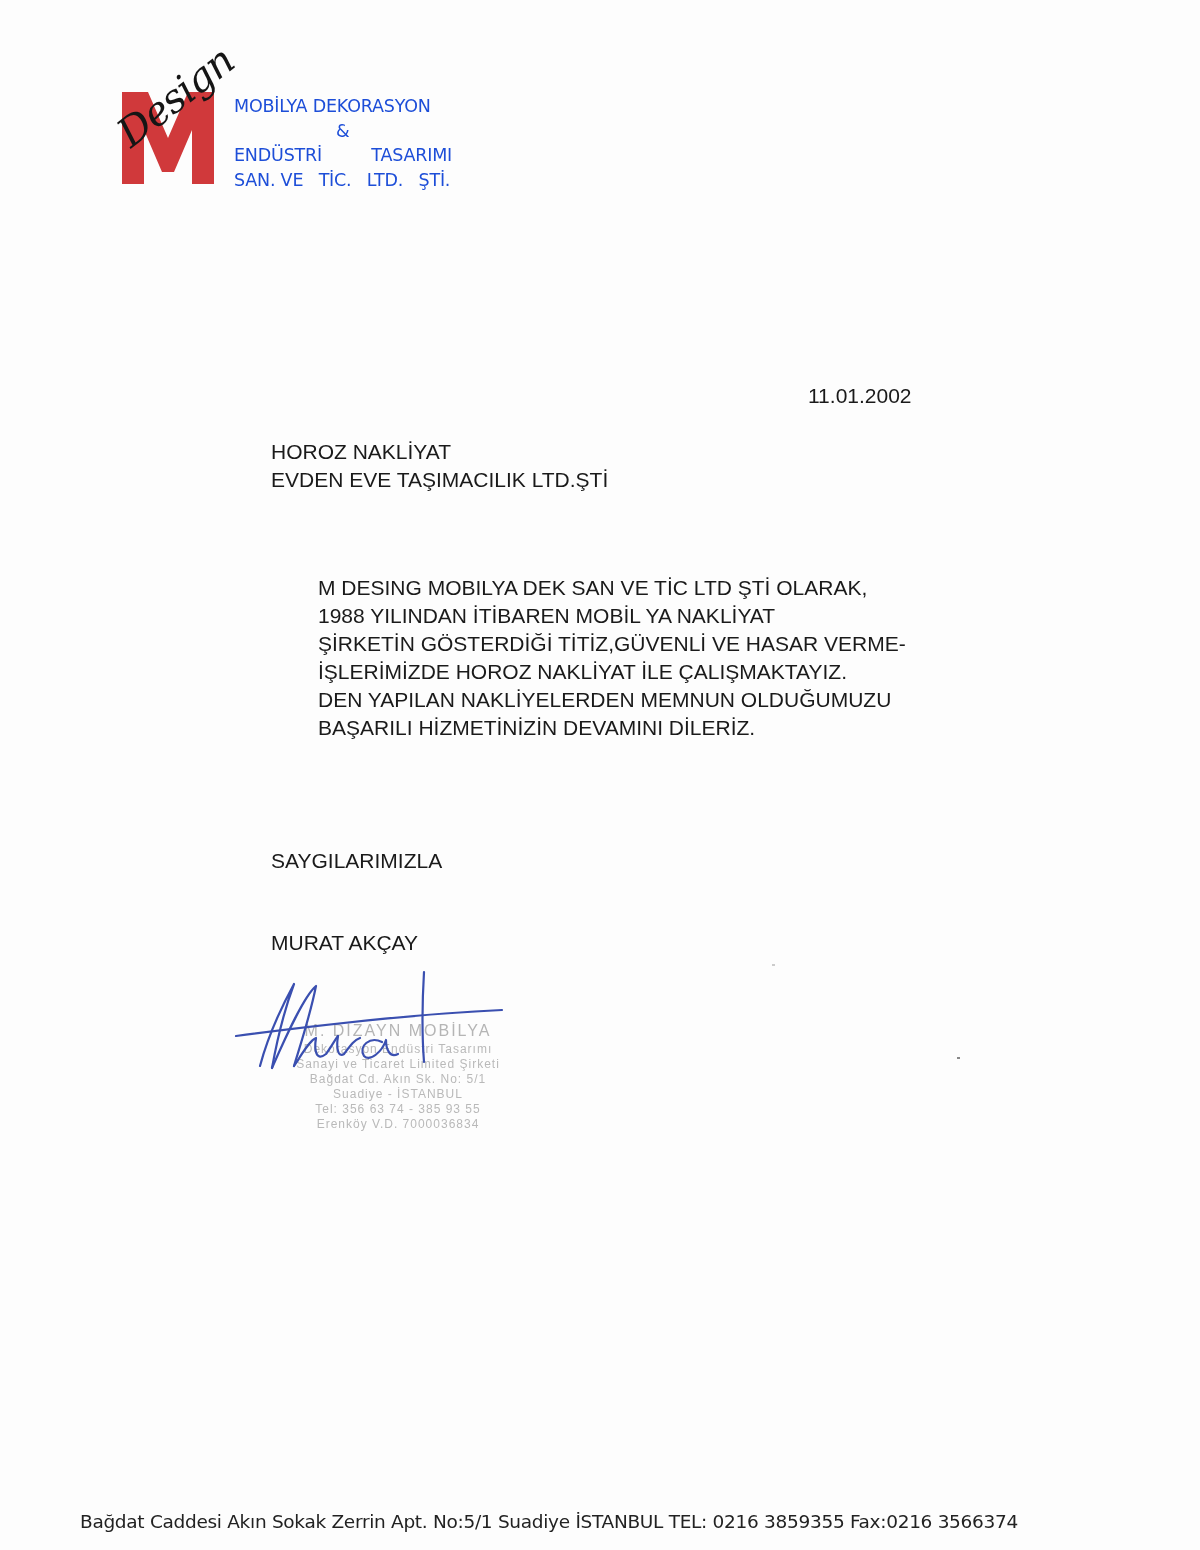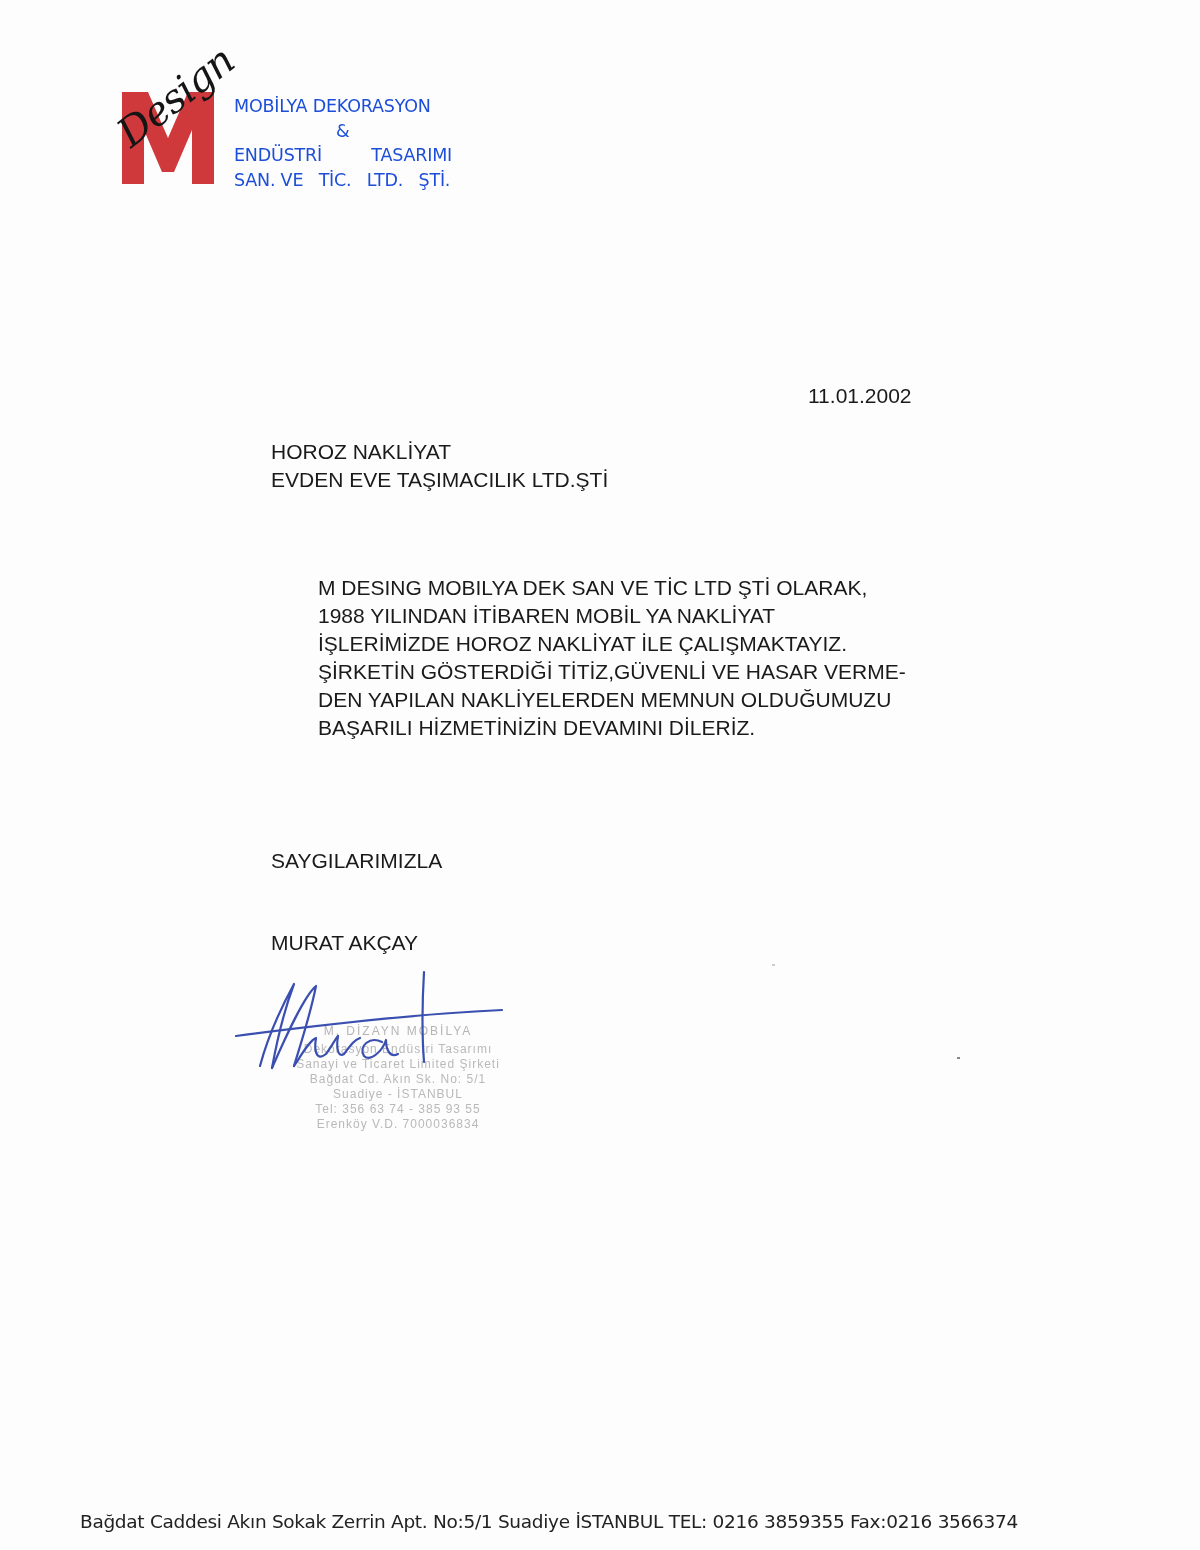--- a/index.html
+++ b/index.html
@@ -29,21 +29,21 @@
   .addressee { position: absolute; left: 271px; top: 438px; font-size: 21px; line-height: 28px; }
   .body-text { position: absolute; left: 271px; top: 574px; font-size: 21px; line-height: 28px; }
   .body-text div { white-space: nowrap; margin-left: 47px; }
   .closing { position: absolute; left: 271px; top: 849px; font-size: 21px; }
   .signer { position: absolute; left: 271px; top: 931px; font-size: 21px; }
 
   .stamp {
     position: absolute; left: 248px; top: 1020px; width: 300px;
     font-size: 12px; line-height: 15px; color: #b9b9b9; text-align: center; letter-spacing: 1px;
   }
-  .stamp .title { font-size: 12px; line-height: 22px; color: #b5b5b5; letter-spacing: 2px; }
+  .stamp .title { font-size: 16px; line-height: 22px; color: #b5b5b5; letter-spacing: 2px; }
   .signature { position: absolute; left: 232px; top: 966px; width: 290px; height: 110px; }
 
   .footer {
     position: absolute; left: 80px; top: 1511px; font-size: 18.5px; color: #222;
     font-family: "DejaVu Sans", sans-serif; letter-spacing: -0.3px; white-space: nowrap;
   }
   .speck { position: absolute; width: 3px; height: 2px; background: #888; }
 </style>
 </head>
 <body>
@@ -73,22 +73,22 @@
 <div class="date">11.01.2002</div>
 
 <div class="addressee">
   <div>HOROZ NAKLİYAT</div>
   <div>EVDEN EVE TAŞIMACILIK LTD.ŞTİ</div>
 </div>
 
 <div class="body-text">
   <div>M DESING MOBILYA DEK SAN VE TİC LTD ŞTİ OLARAK,</div>
   <div>1988 YILINDAN İTİBAREN MOBİL YA NAKLİYAT</div>
+  <div>ŞİRKETİN GÖSTERDİĞİ TİTİZ,GÜVENLİ VE HASAR VERME-</div>
   <div>İŞLERİMİZDE HOROZ NAKLİYAT İLE ÇALIŞMAKTAYIZ.</div>
-  <div>ŞİRKETİN GÖSTERDİĞİ TİTİZ,GÜVENLİ VE HASAR VERME-</div>
   <div>DEN YAPILAN NAKLİYELERDEN MEMNUN OLDUĞUMUZU</div>
   <div>BAŞARILI HİZMETİNİZİN DEVAMINI DİLERİZ.</div>
 </div>
 
 <div class="closing">SAYGILARIMIZLA</div>
 <div class="signer">MURAT AKÇAY</div>
 
 <div class="stamp">
   <div class="title">M. DİZAYN MOBİLYA</div>
   <div>Dekorasyon Endüstri Tasarımı</div>

